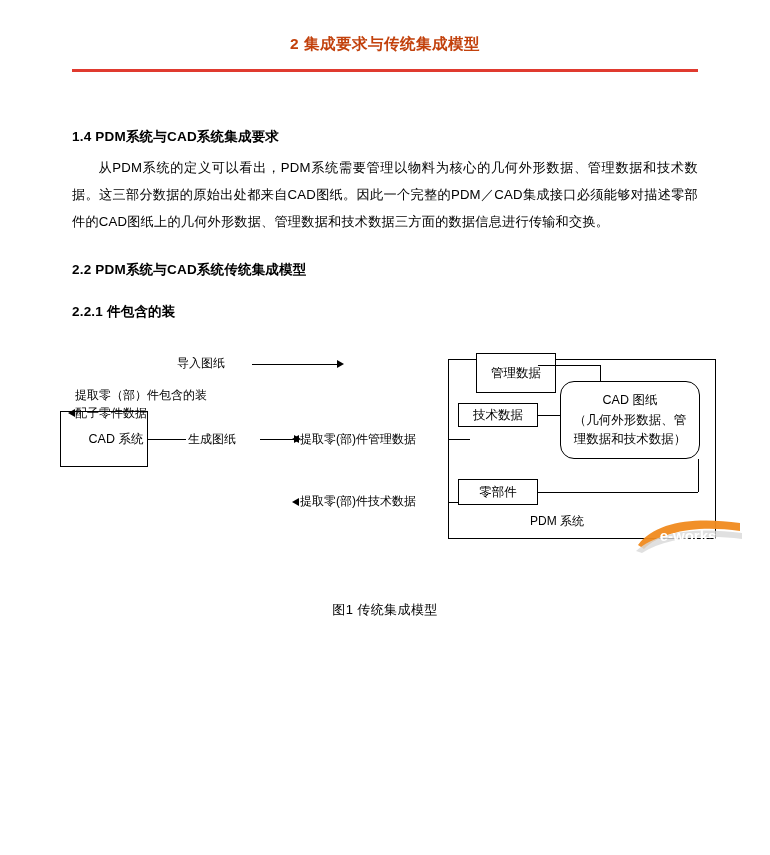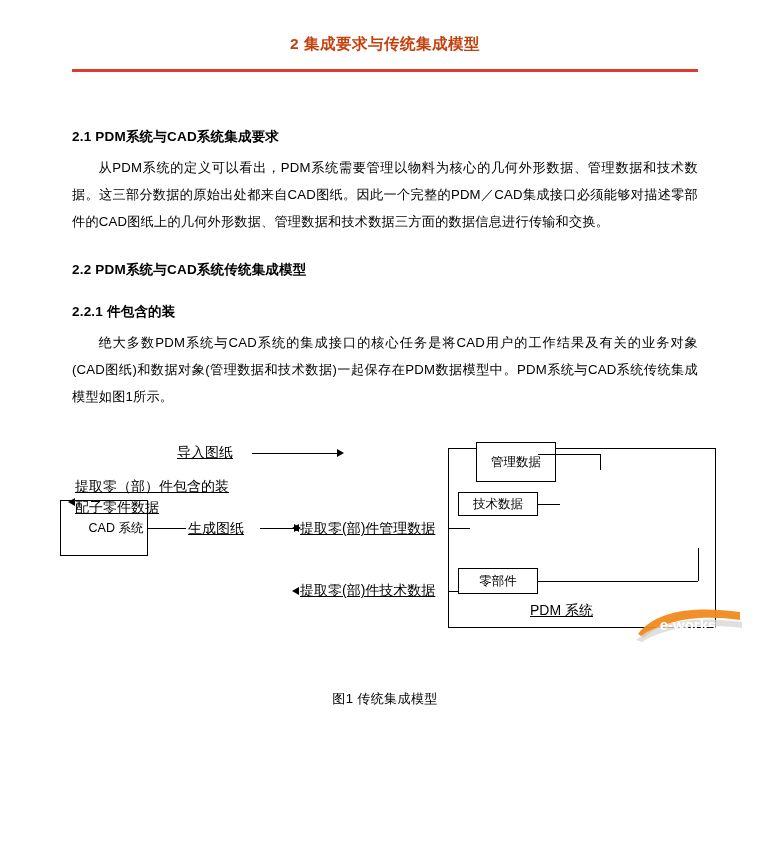--- a/index.html
+++ b/index.html
@@ -83,23 +83,22 @@
     background: #fff;
     display: flex;
     align-items: center;
     justify-content: center;
     font-size: 12.5px;
     box-sizing: border-box;
     text-align: center;
   }
   .label {
     position: absolute;
-    font-size: 14px;
+    font-size: 12px;
     white-space: nowrap;
-    text-decoration: underline;
   }
   .label.two-line {
     line-height: 1.45;
     white-space: normal;
     text-align: left;
   }
   .pdm-region {
     position: absolute;
     border: 1px solid #000;
     background: #fff;
@@ -157,31 +156,30 @@
   }
 </style>
 </head>
 <body>
 
 <div class="page">
 
   <div class="chapter-title">2 集成要求与传统集成模型</div>
   <div class="title-rule"></div>
 
-  <h2 class="sec">2.1 PDM系统与CAD系统集成要求</h2>
+  <h2 class="sec">1.4 PDM系统与CAD系统集成要求</h2>
   <p class="para">从PDM系统的定义可以看出，PDM系统需要管理以物料为核心的几何外形数据、管理数据和技术数据。这三部分数据的原始出处都来自CAD图纸。因此一个完整的PDM／CAD集成接口必须能够对描述零部件的CAD图纸上的几何外形数据、管理数据和技术数据三方面的数据信息进行传输和交换。</p>
 
   <div class="gap-a"></div>
 
   <h2 class="sec">2.2 PDM系统与CAD系统传统集成模型</h2>
 
   <div class="gap-b"></div>
 
   <h2 class="sec">2.2.1 件包含的装</h2>
-  <p class="para">绝大多数PDM系统与CAD系统的集成接口的核心任务是将CAD用户的工作结果及有关的业务对象(CAD图纸)和数据对象(管理数据和技术数据)一起保存在PDM数据模型中。PDM系统与CAD系统传统集成模型如图1所示。</p>
 
   <div class="figure-wrap">
     <div class="fig">
 
       <div class="pdm-region" style="left:388px; top:6px; width:268px; height:180px;"></div>
 
       <div class="box" style="left:0px; top:58px; width:88px; height:56px;padding-left:24px;">
         <span>CAD 系统</span>
       </div>
 
@@ -217,20 +215,25 @@
       </div>
 
       <div class="box" style="left:398px; top:50px; width:80px; height:24px;text-align:right;">
         <span>技术数据</span>
       </div>
 
       <div class="box" style="left:398px; top:126px; width:80px; height:26px;">
         <span>零部件</span>
       </div>
 
+      <div class="cad-drawing-box" style="left:500px; top:28px; width:140px; height:78px;">
+        <span>CAD 图纸</span>
+        <span>（几何外形数据、管</span>
+        <span>理数据和技术数据）</span>
+      </div>
 
       <div class="hline" style="left:478px; top:12px; width:62px;"></div>
       <div class="vline" style="left:540px; top:12px; height:16px;"></div>
 
       <div class="hline" style="left:478px; top:62px; width:22px;"></div>
 
       <div class="hline" style="left:478px; top:139px; width:160px;"></div>
       <div class="vline" style="left:638px; top:106px; height:33px;"></div>
 
       <div class="label" style="left:470px; top:160px;">PDM 系统</div>

